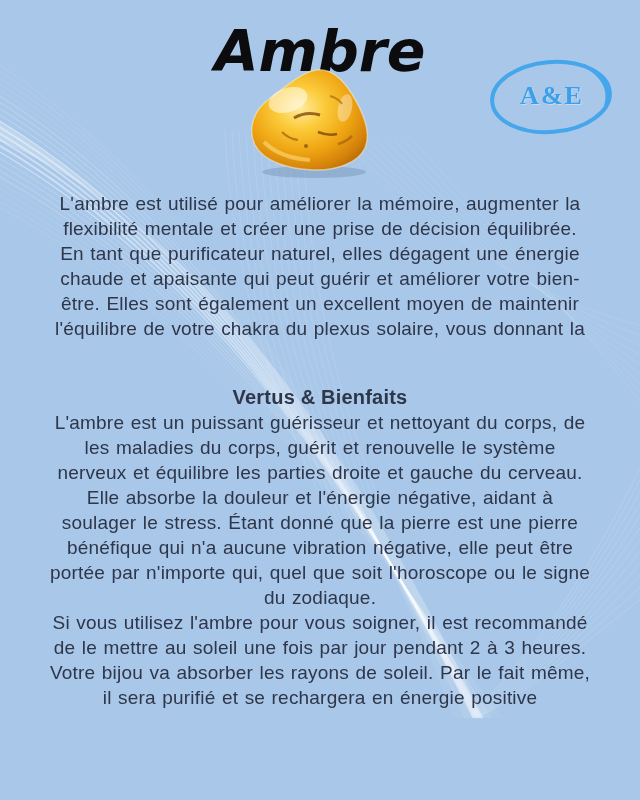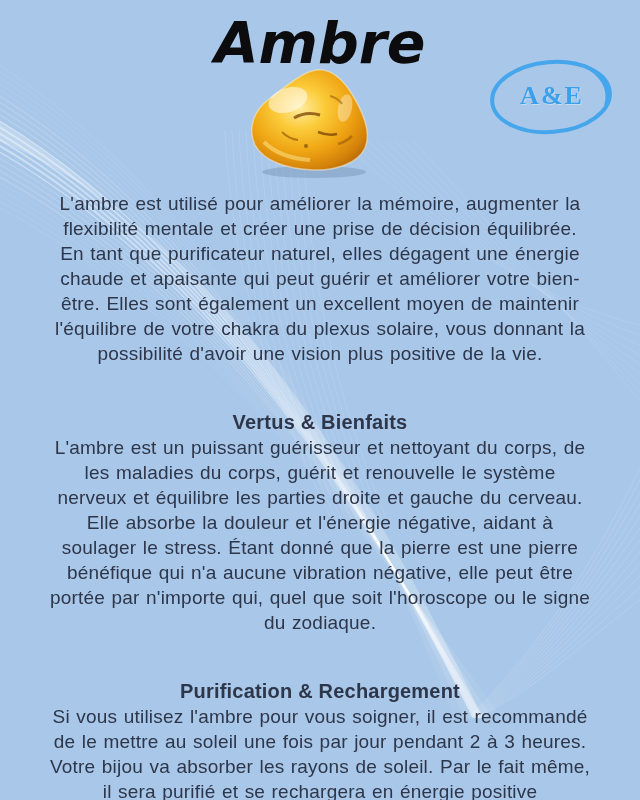--- a/index.html
+++ b/index.html
@@ -3,21 +3,21 @@
 <meta charset="utf-8">
 <style>
   html,body{margin:0;padding:0;background:#e6ecf4;}
   .poster{
     position:relative;width:640px;height:800px;overflow:hidden;
     background:#a8c7e9;
     font-family:"Liberation Sans",sans-serif;
   }
   .bg{position:absolute;left:0;top:0;width:640px;height:800px;}
   .title{
-    position:absolute;top:8px;left:0;width:100%;margin:0;
+    position:absolute;top:16px;left:0;width:100%;margin:0;
     text-align:center;
     font-family:"DejaVu Sans",sans-serif;
     font-style:italic;font-weight:700;
     font-size:57px;line-height:70px;
     color:#0c0c0e;letter-spacing:0;
   }
   .logo{position:absolute;left:487px;top:55px;width:130px;height:84px;}
   .logo svg{position:absolute;left:0;top:0;}
   .logo-text{
     position:absolute;left:0;top:26px;width:100%;text-align:center;
@@ -138,32 +138,30 @@
     </svg>
   </div>
 
   <div class="content">
     <div class="line">L'ambre est utilisé pour améliorer la mémoire, augmenter la</div>
     <div class="line">flexibilité mentale et créer une prise de décision équilibrée.</div>
     <div class="line">En tant que purificateur naturel, elles dégagent une énergie</div>
     <div class="line">chaude et apaisante qui peut guérir et améliorer votre bien-</div>
     <div class="line">être. Elles sont également un excellent moyen de maintenir</div>
     <div class="line">l'équilibre de votre chakra du plexus solaire, vous donnant la</div>
-    <div class="line">possibilité d'avoir une vision plus positive de la vie.</div>
 
     <div class="heading">Vertus &amp; Bienfaits</div>
     <div class="line">L'ambre est un puissant guérisseur et nettoyant du corps, de</div>
     <div class="line">les maladies du corps, guérit et renouvelle le système</div>
     <div class="line">nerveux et équilibre les parties droite et gauche du cerveau.</div>
     <div class="line">Elle absorbe la douleur et l'énergie négative, aidant à</div>
     <div class="line">soulager le stress. Étant donné que la pierre est une pierre</div>
     <div class="line">bénéfique qui n'a aucune vibration négative, elle peut être</div>
     <div class="line">portée par n'importe qui, quel que soit l'horoscope ou le signe</div>
     <div class="line">du zodiaque.</div>
 
-    <div class="heading">Purification &amp; Rechargement</div>
     <div class="line">Si vous utilisez l'ambre pour vous soigner, il est recommandé</div>
     <div class="line">de le mettre au soleil une fois par jour pendant 2 à 3 heures.</div>
     <div class="line">Votre bijou va absorber les rayons de soleil. Par le fait même,</div>
     <div class="line">il sera purifié et se rechargera en énergie positive</div>
   </div>
 
 </div>
 
 </body></html>

